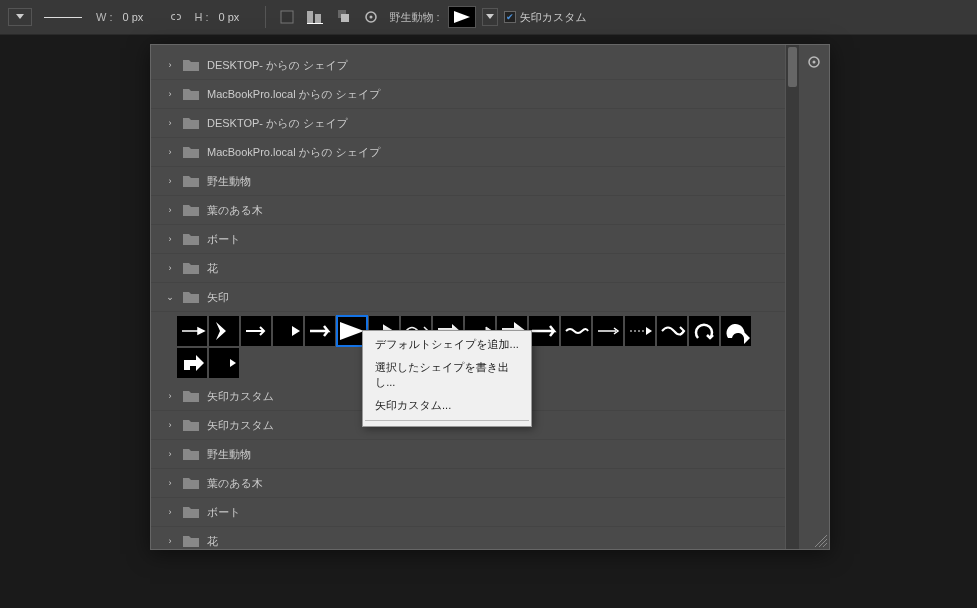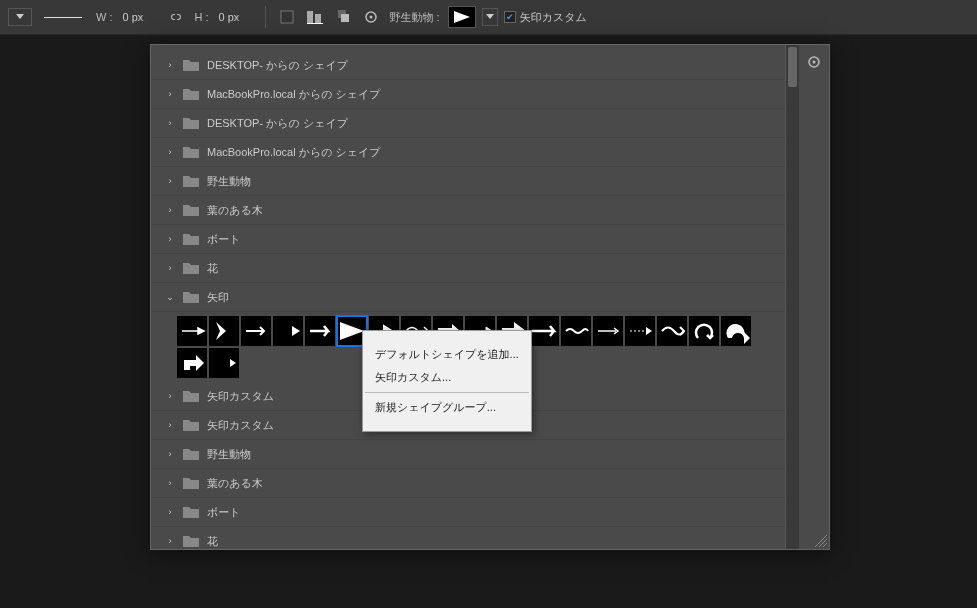--- a/index.html
+++ b/index.html
@@ -172,21 +172,21 @@
 .context-menu {
   position: absolute;
   left: 362px;
   top: 330px;
   width: 170px;
   background: #f0f0f0;
   border: 1px solid #999;
   box-shadow: 2px 2px 8px rgba(0,0,0,0.4);
   font-size: 11px;
   color: #222;
-  padding: 12px 0;
+  padding: 2px 0;
 }
 .cm-item {
   padding: 4px 12px;
   cursor: pointer;
 }
 .cm-sep {
   height: 1px;
   background: #bbb;
   margin: 3px 2px;
 }
@@ -526,17 +526,17 @@
   <div class="resize-grip">
     <svg width="12" height="12">
         <path d="M12 0 L0 12 M12 4 L4 12 M12 8 L8 12" stroke="#888" stroke-width="1"></path>
       </svg>
   </div>
 </div>
 
 <div class="context-menu">
   <div id="cm-items">
       <div class="cm-item">デフォルトシェイプを追加...</div>
+      <div class="cm-item">選択したシェイプを書き出し...</div>
       <div class="cm-item">矢印カスタム...</div>
     </div>
   <div class="cm-sep"></div>
-  <div class="cm-item">新規シェイプグループ...</div>
 </div>
 
 </body></html>

